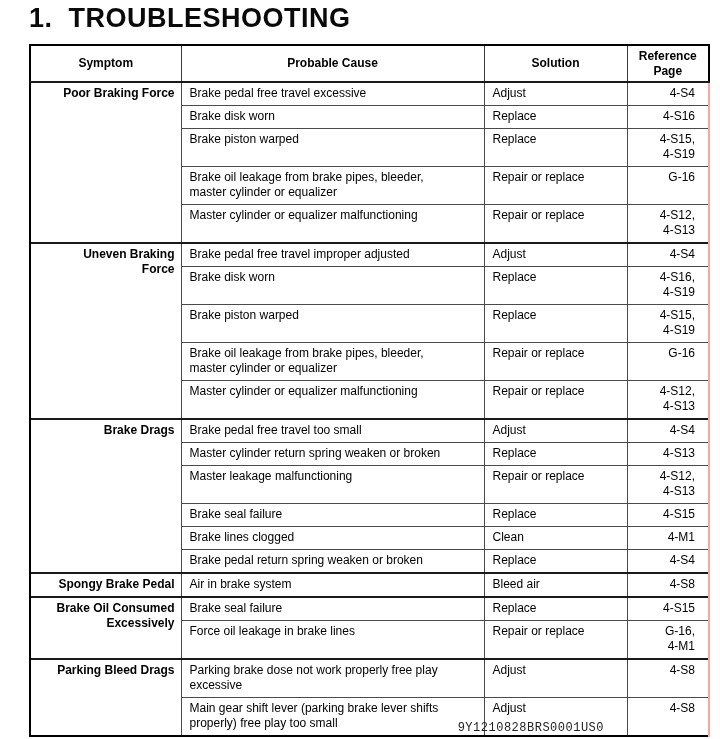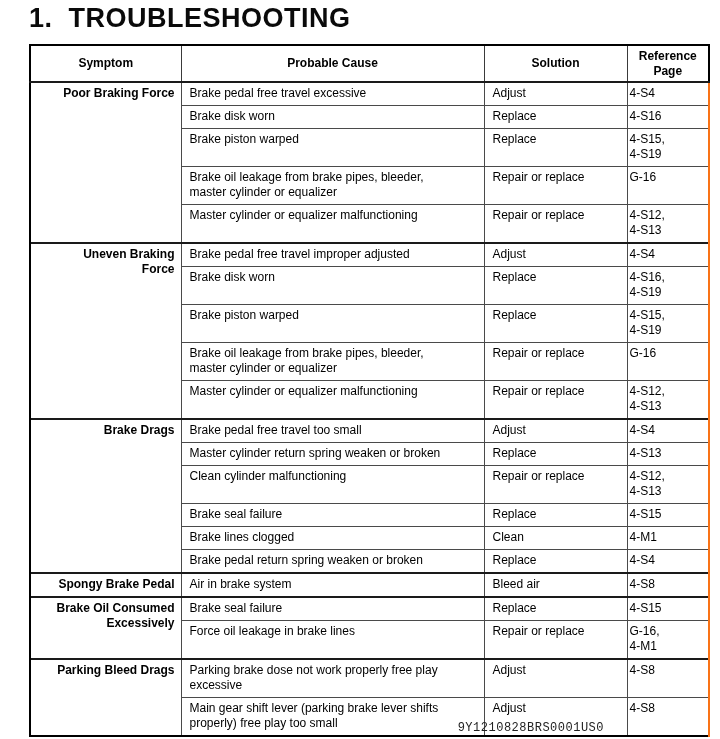--- a/index.html
+++ b/index.html
@@ -58,24 +58,24 @@
     vertical-align: top;
     padding: 3px 6px 4px 8px;
     white-space: pre-line;
   }
   .ts-table td.symptom {
     font-weight: bold;
     border-left: 2px solid #000;
     text-align: right;
   }
   .ts-table td.ref {
-    text-align: left;
+    text-align: right;
     padding-left: 2px;
-    padding-right: 4px;
-    border-right: 2px solid #f97316;
+    padding-right: 13px;
+    border-right: 2px solid #fca5a5;
   }
   .ts-table tr.group-start td {
     border-top: 2px solid #1a1a1a;
   }
   .footer-code {
     position: absolute;
     top: 721px;
     right: 20px;
     font-family: "Liberation Mono", "DejaVu Sans Mono", monospace;
     font-size: 12px;
@@ -172,21 +172,21 @@
           <td class="cause">Brake pedal free travel too small</td>
           <td class="solution">Adjust</td>
           <td class="ref">4-S4</td>
         </tr>
         <tr>
           <td class="cause">Master cylinder return spring weaken or broken</td>
           <td class="solution">Replace</td>
           <td class="ref">4-S13</td>
         </tr>
         <tr>
-          <td class="cause">Clean cylinder malfunctioning</td>
+          <td class="cause">Master leakage malfunctioning</td>
           <td class="solution">Repair or replace</td>
           <td class="ref">4-S12,
 4-S13</td>
         </tr>
         <tr>
           <td class="cause">Brake seal failure</td>
           <td class="solution">Replace</td>
           <td class="ref">4-S15</td>
         </tr>
         <tr>

